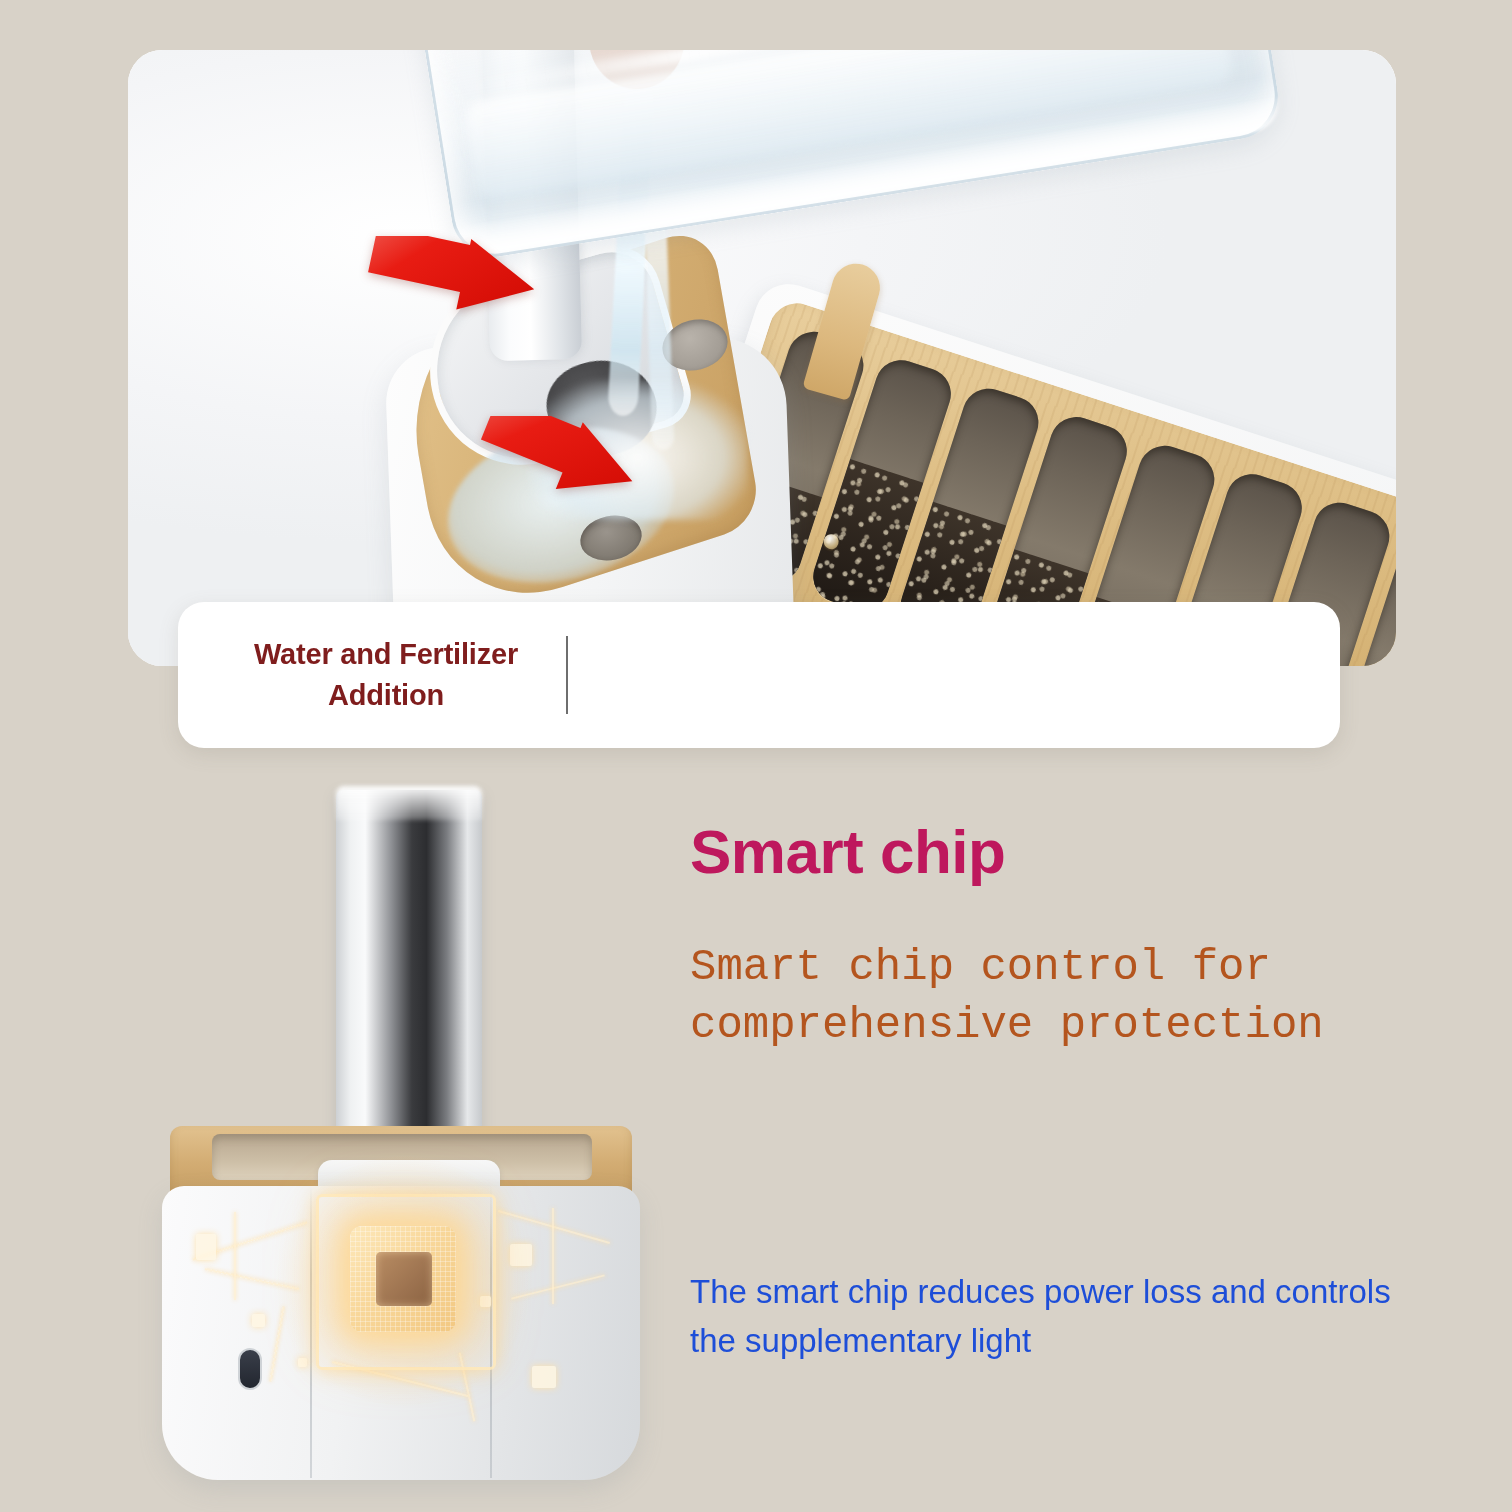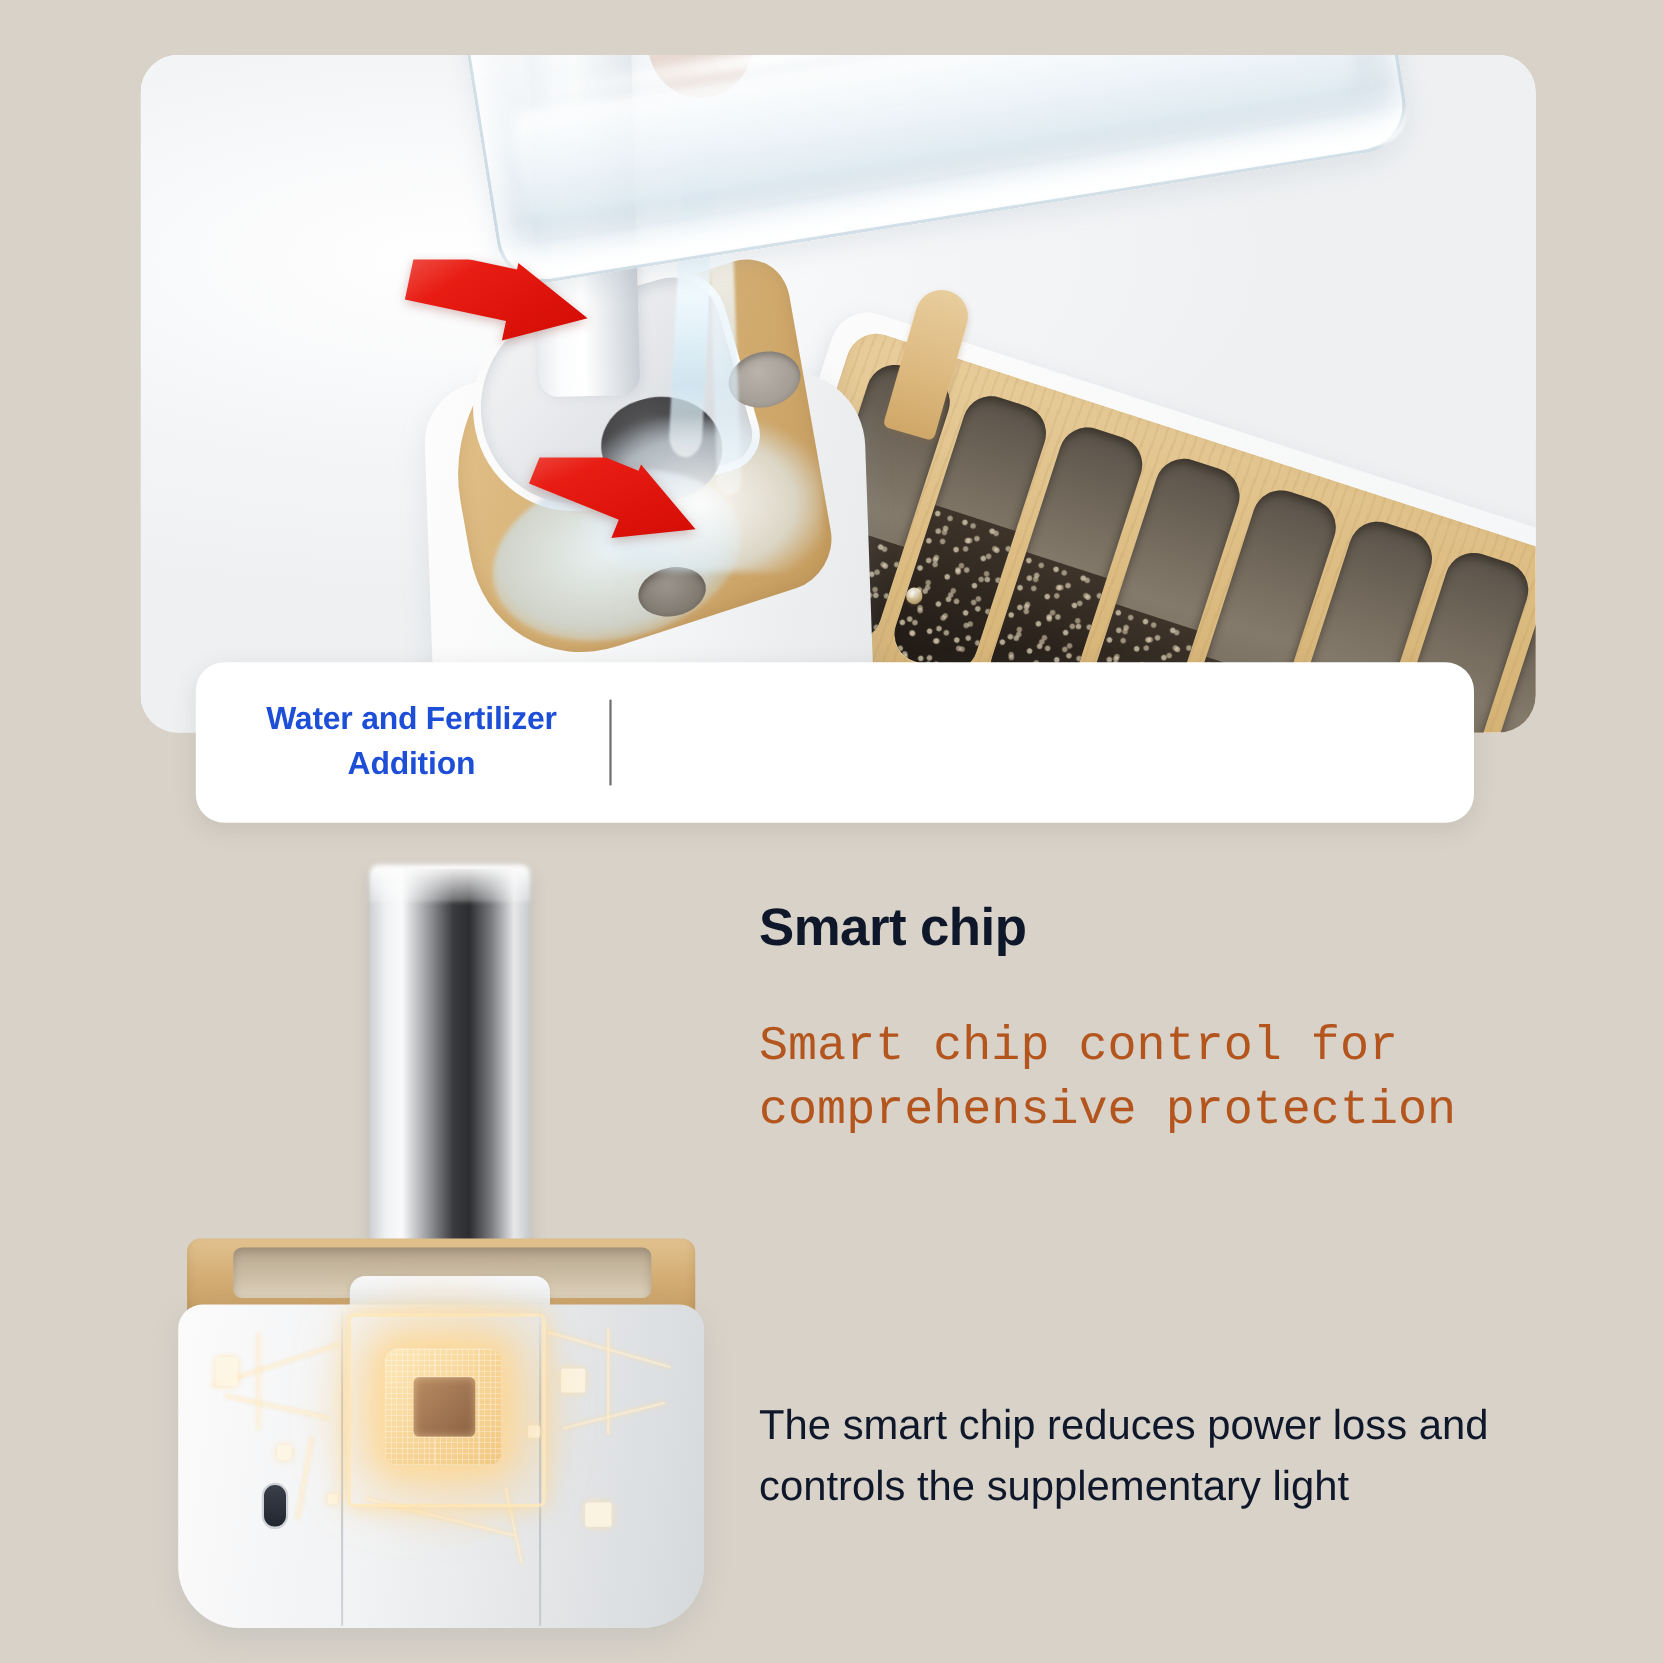--- a/index.html
+++ b/index.html
@@ -319,25 +319,25 @@
     width: 1162px;
     height: 146px;
     background: #ffffff;
     border-radius: 26px;
     box-shadow: 0 6px 20px rgba(120,112,100,.16);
     display: flex;
     align-items: center;
   }
   .caption-left {
     width: 360px;
-    padding-left: 16px;
+    padding-left: 28px;
     text-align: center;
     font-size: 29px;
     font-weight: bold;
-    color: #1d4ed8;
+    color: #7f1d1d;
     line-height: 1.42;
     letter-spacing: -.2px;
   }
   .caption-divider {
     width: 2px;
     height: 78px;
     background: #6e6e6e;
     flex: none;
   }
   .caption-right {
@@ -504,42 +504,42 @@
   }
 
   
   .text-col {
     position: absolute;
     left: 690px;
     top: 818px;
     width: 720px;
   }
   .headline {
-    font-size: 48px;
+    font-size: 62px;
     font-weight: bold;
-    color: #0f172a;
+    color: #be185d;
     letter-spacing: -.5px;
     line-height: 1.1;
     margin: 0;
   }
   .subhead {
     margin: 52px 0 0 0;
     font-size: 44px;
     color: #b4551e;
     line-height: 1.32;
     max-width: 640px;
     font-family: Liberation Mono, monospace;
   }
   .bodytext {
     position: absolute;
     left: 690px;
     top: 1268px;
     width: 730px;
-    font-size: 38px;
-    color: #0f172a;
+    font-size: 33px;
+    color: #1d4ed8;
     line-height: 1.48;
   }
 </style>
 </head>
 <body>
 
 <div class="photo-panel">
   <div class="photo-bg"></div>
 
   <div class="seed-tray">

